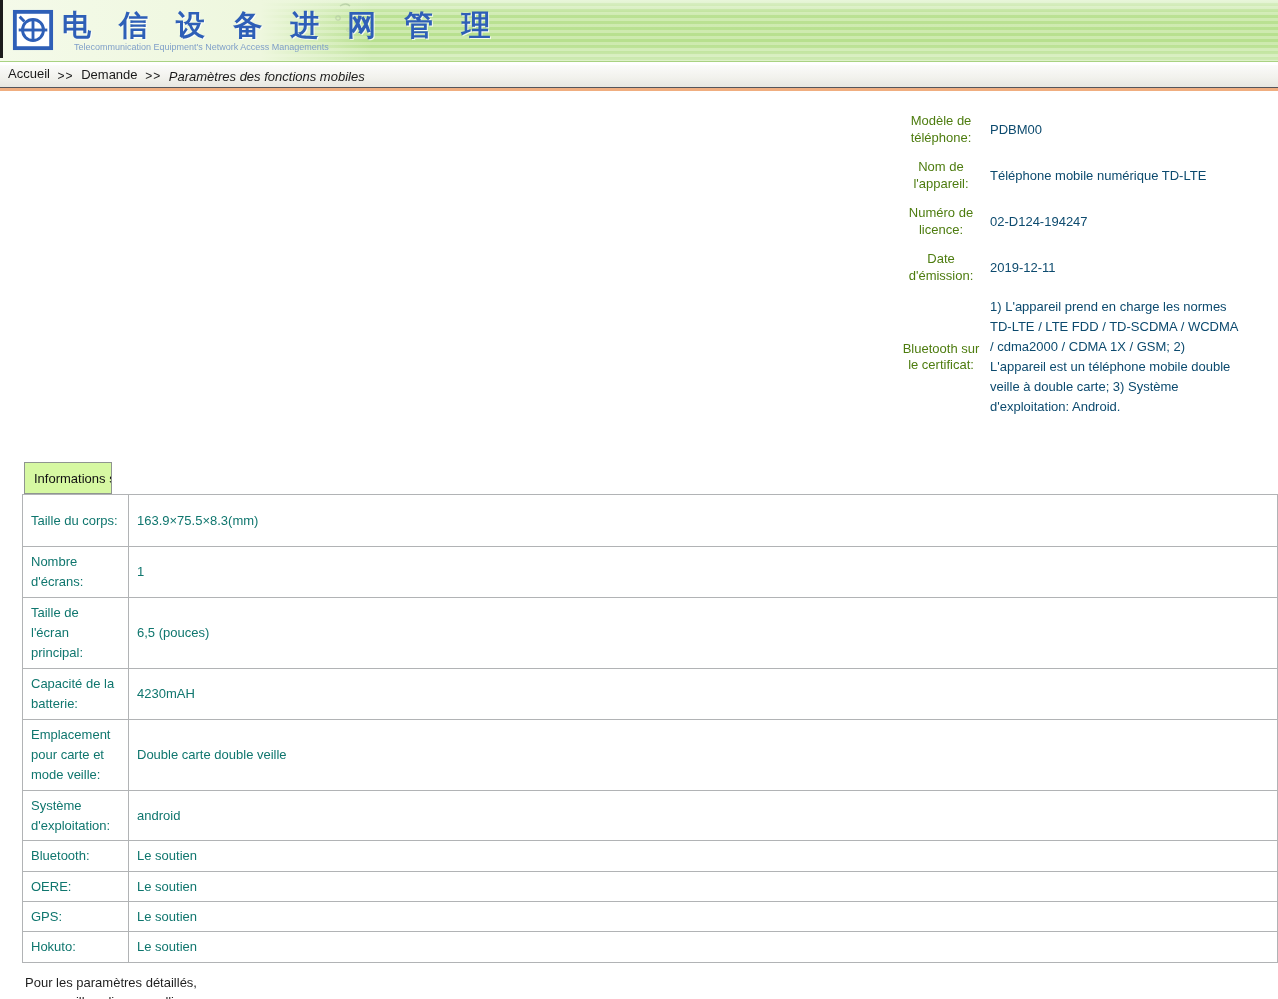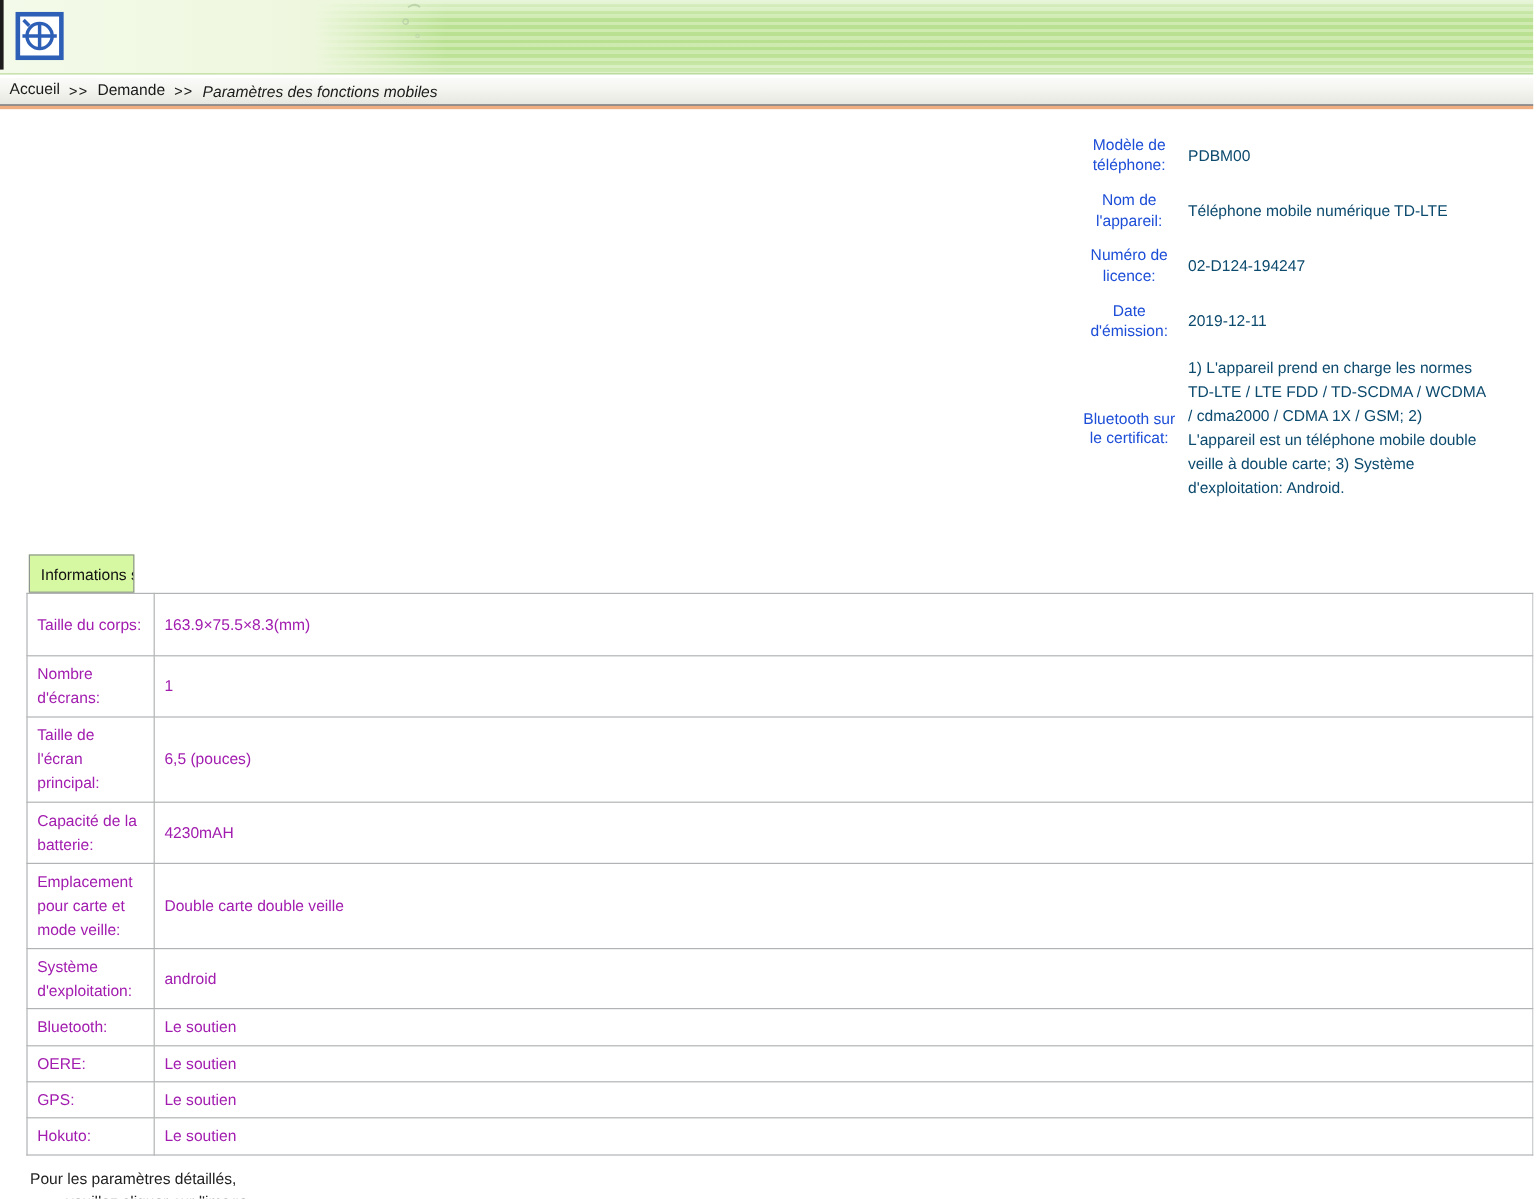--- a/index.html
+++ b/index.html
@@ -109,21 +109,21 @@
     display: flex;
     align-items: center;
     min-height: 33px;
     margin-bottom: 13px;
   }
   .d-label {
     width: 86px;
     flex: 0 0 auto;
     text-align: center;
     line-height: 16.5px;
-    color: #1d4ed8;
+    color: #4d7c0f;
   }
   .d-value {
     margin-left: 6px;
     width: 252px;
     line-height: 20px;
     color: #0c4a6e;
   }
 
   
   .tab {
@@ -143,21 +143,21 @@
     overflow: hidden;
     cursor: pointer;
   }
   table.spec {
     position: absolute;
     top: 494px;
     left: 22px;
     width: 1256px;
     border-collapse: collapse;
     font-size: 13px;
-    color: #a21caf;
+    color: #0f766e;
     table-layout: fixed;
   }
   table.spec td {
     border: 1px solid #b1b3b5;
     padding: 4px 8px;
     vertical-align: middle;
     line-height: 20px;
     background: #ffffff;
   }
   table.spec td.lbl { width: 106px; font-weight: normal; }
@@ -205,20 +205,24 @@
     <div class="header-left">
       <span class="logo">
         <svg width="42" height="42" viewBox="0 0 44 44">
           <rect x="3" y="3" width="38" height="38" fill="#ffffff" stroke="#2e5fb7" stroke-width="4"></rect>
           <circle cx="22" cy="22" r="11" fill="none" stroke="#2e5fb7" stroke-width="3"></circle>
           <line x1="7" y1="22" x2="37" y2="22" stroke="#2e5fb7" stroke-width="3"></line>
           <line x1="22" y1="11" x2="22" y2="33" stroke="#2e5fb7" stroke-width="3"></line>
           <path d="M13 13 L8 8" stroke="#2e5fb7" stroke-width="3"></path>
         </svg>
       </span>
+      <div class="titles">
+        <div class="title-cn">电 信 设 备 进 网 管 理</div>
+        <div class="subtitle">Telecommunication Equipment's Network Access Managements</div>
+      </div>
     </div>
     <div class="left-edge"></div>
   </header>
 
   <div class="gap-strip"></div>
 
   <nav class="breadcrumb">
     <span class="crumb crumb-0">Accueil</span>
     <span class="sep">&gt;&gt;</span>
     <span class="crumb crumb-1">Demande</span>

